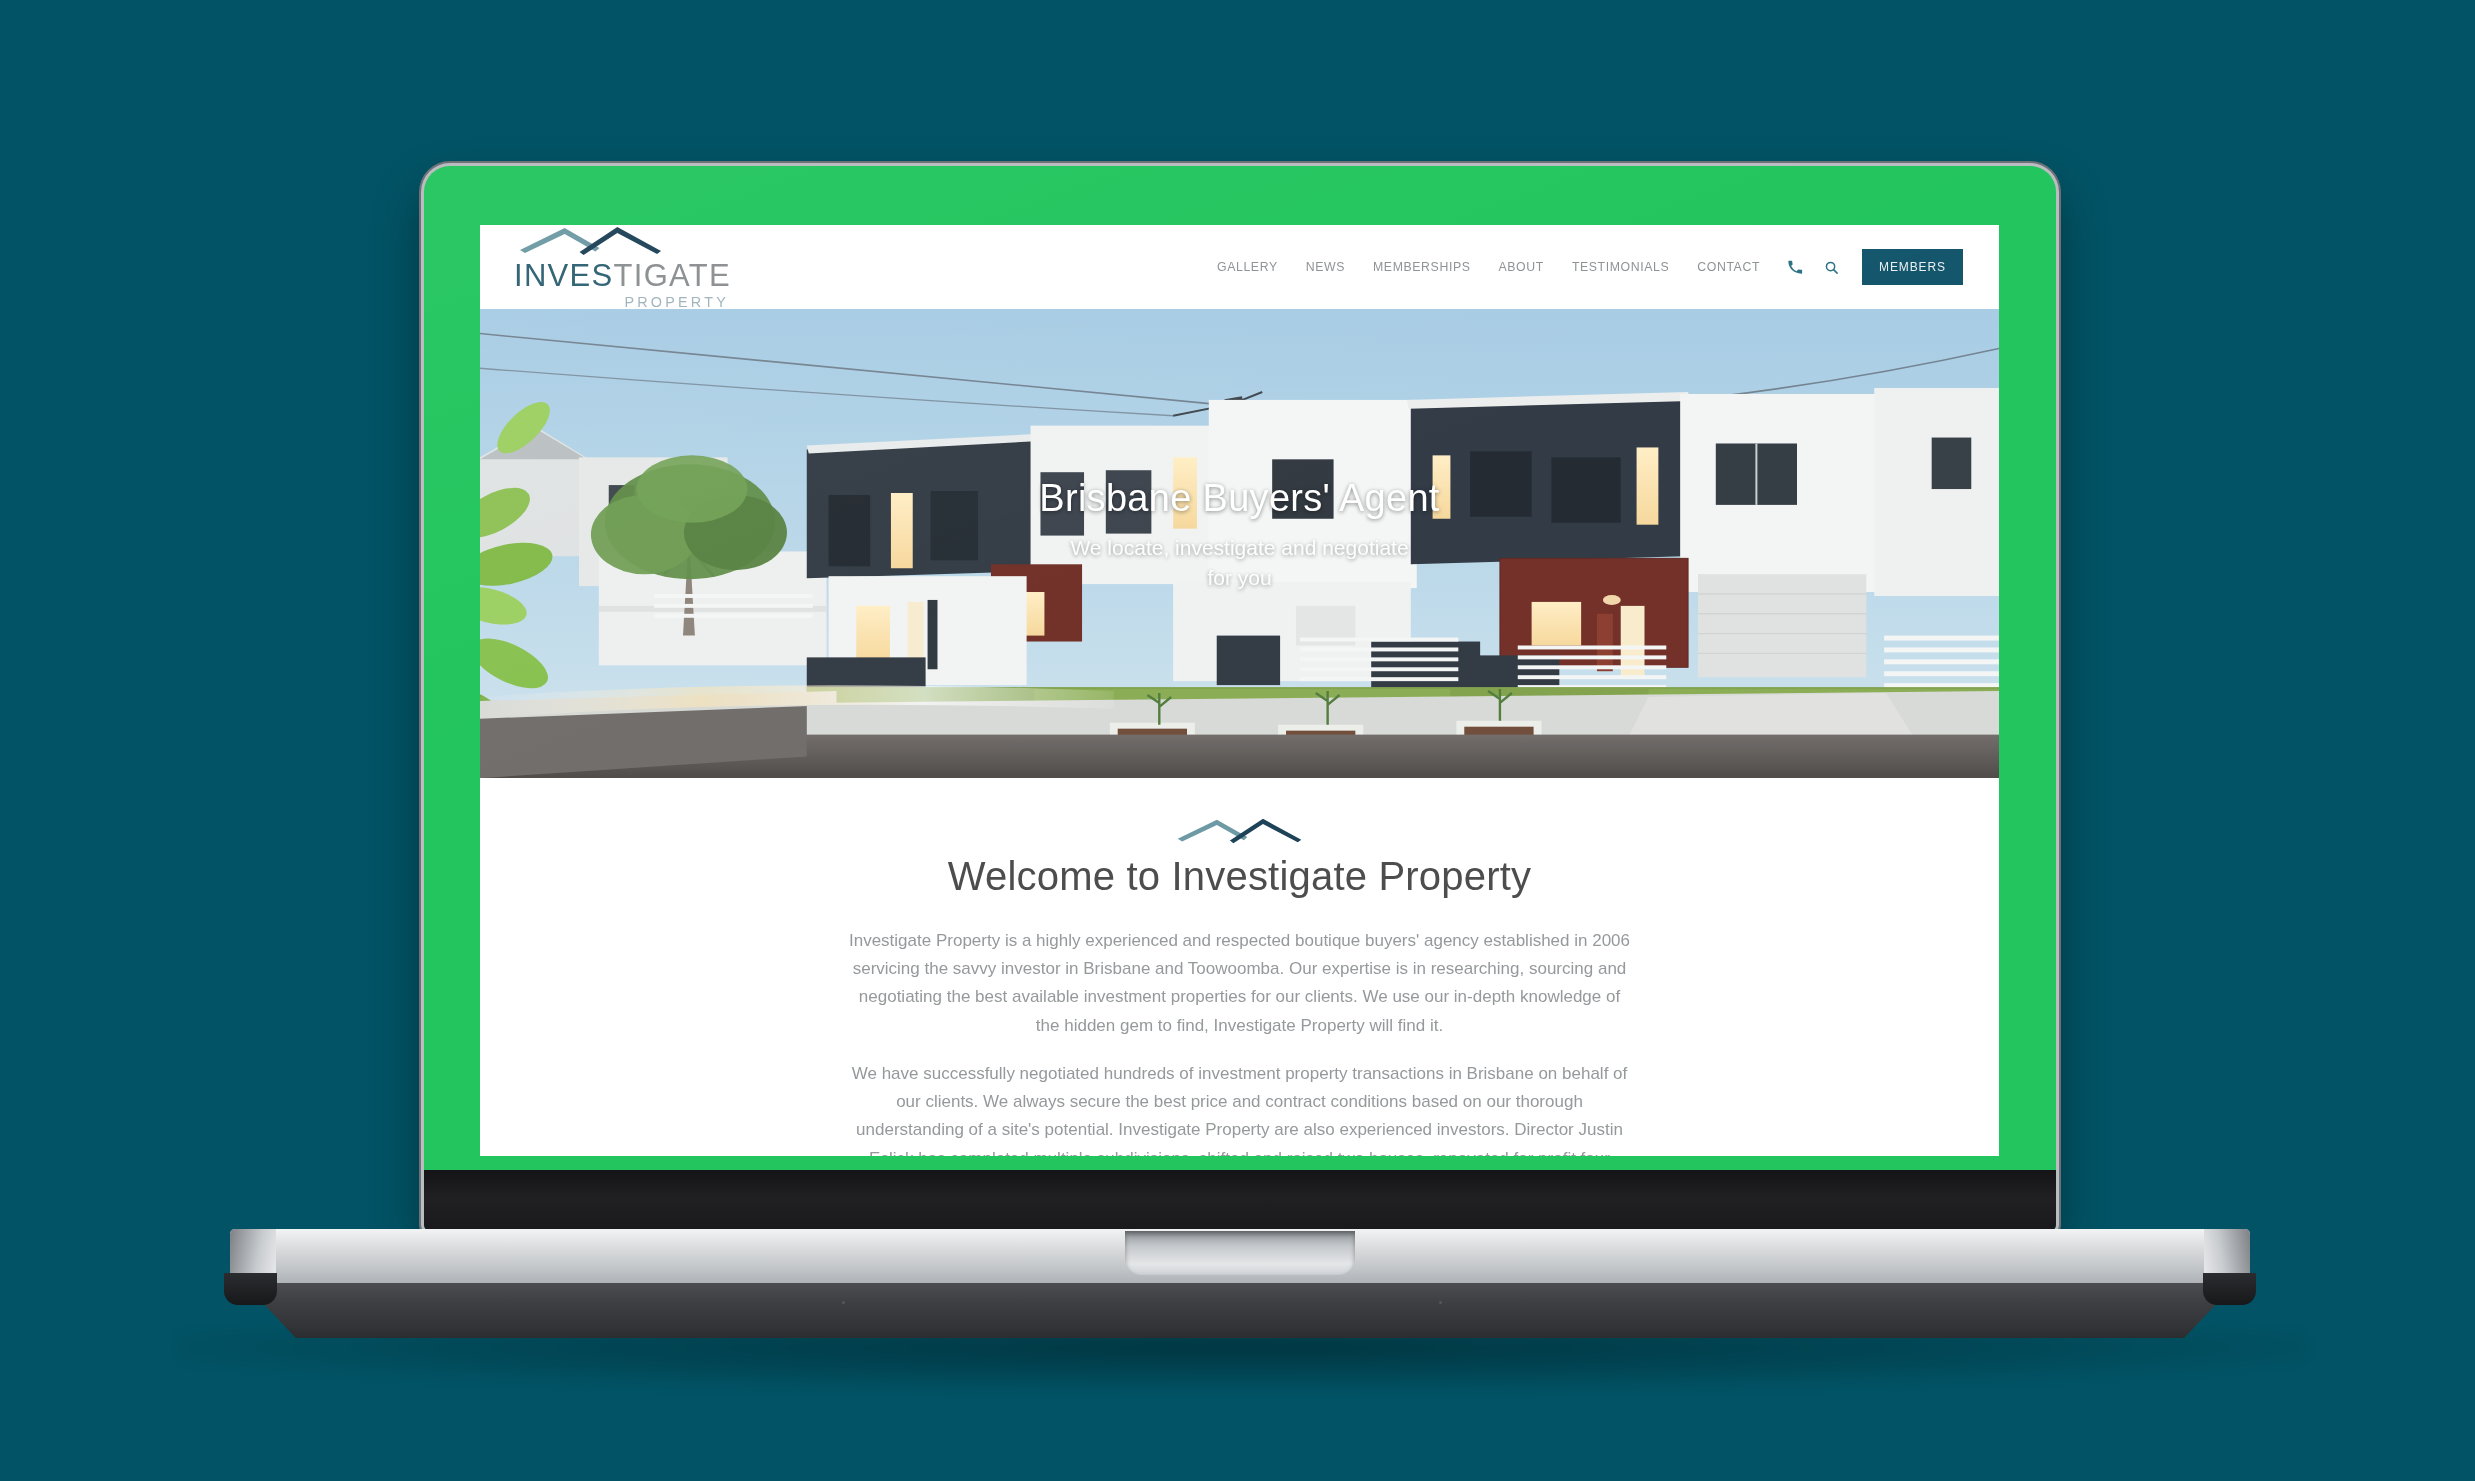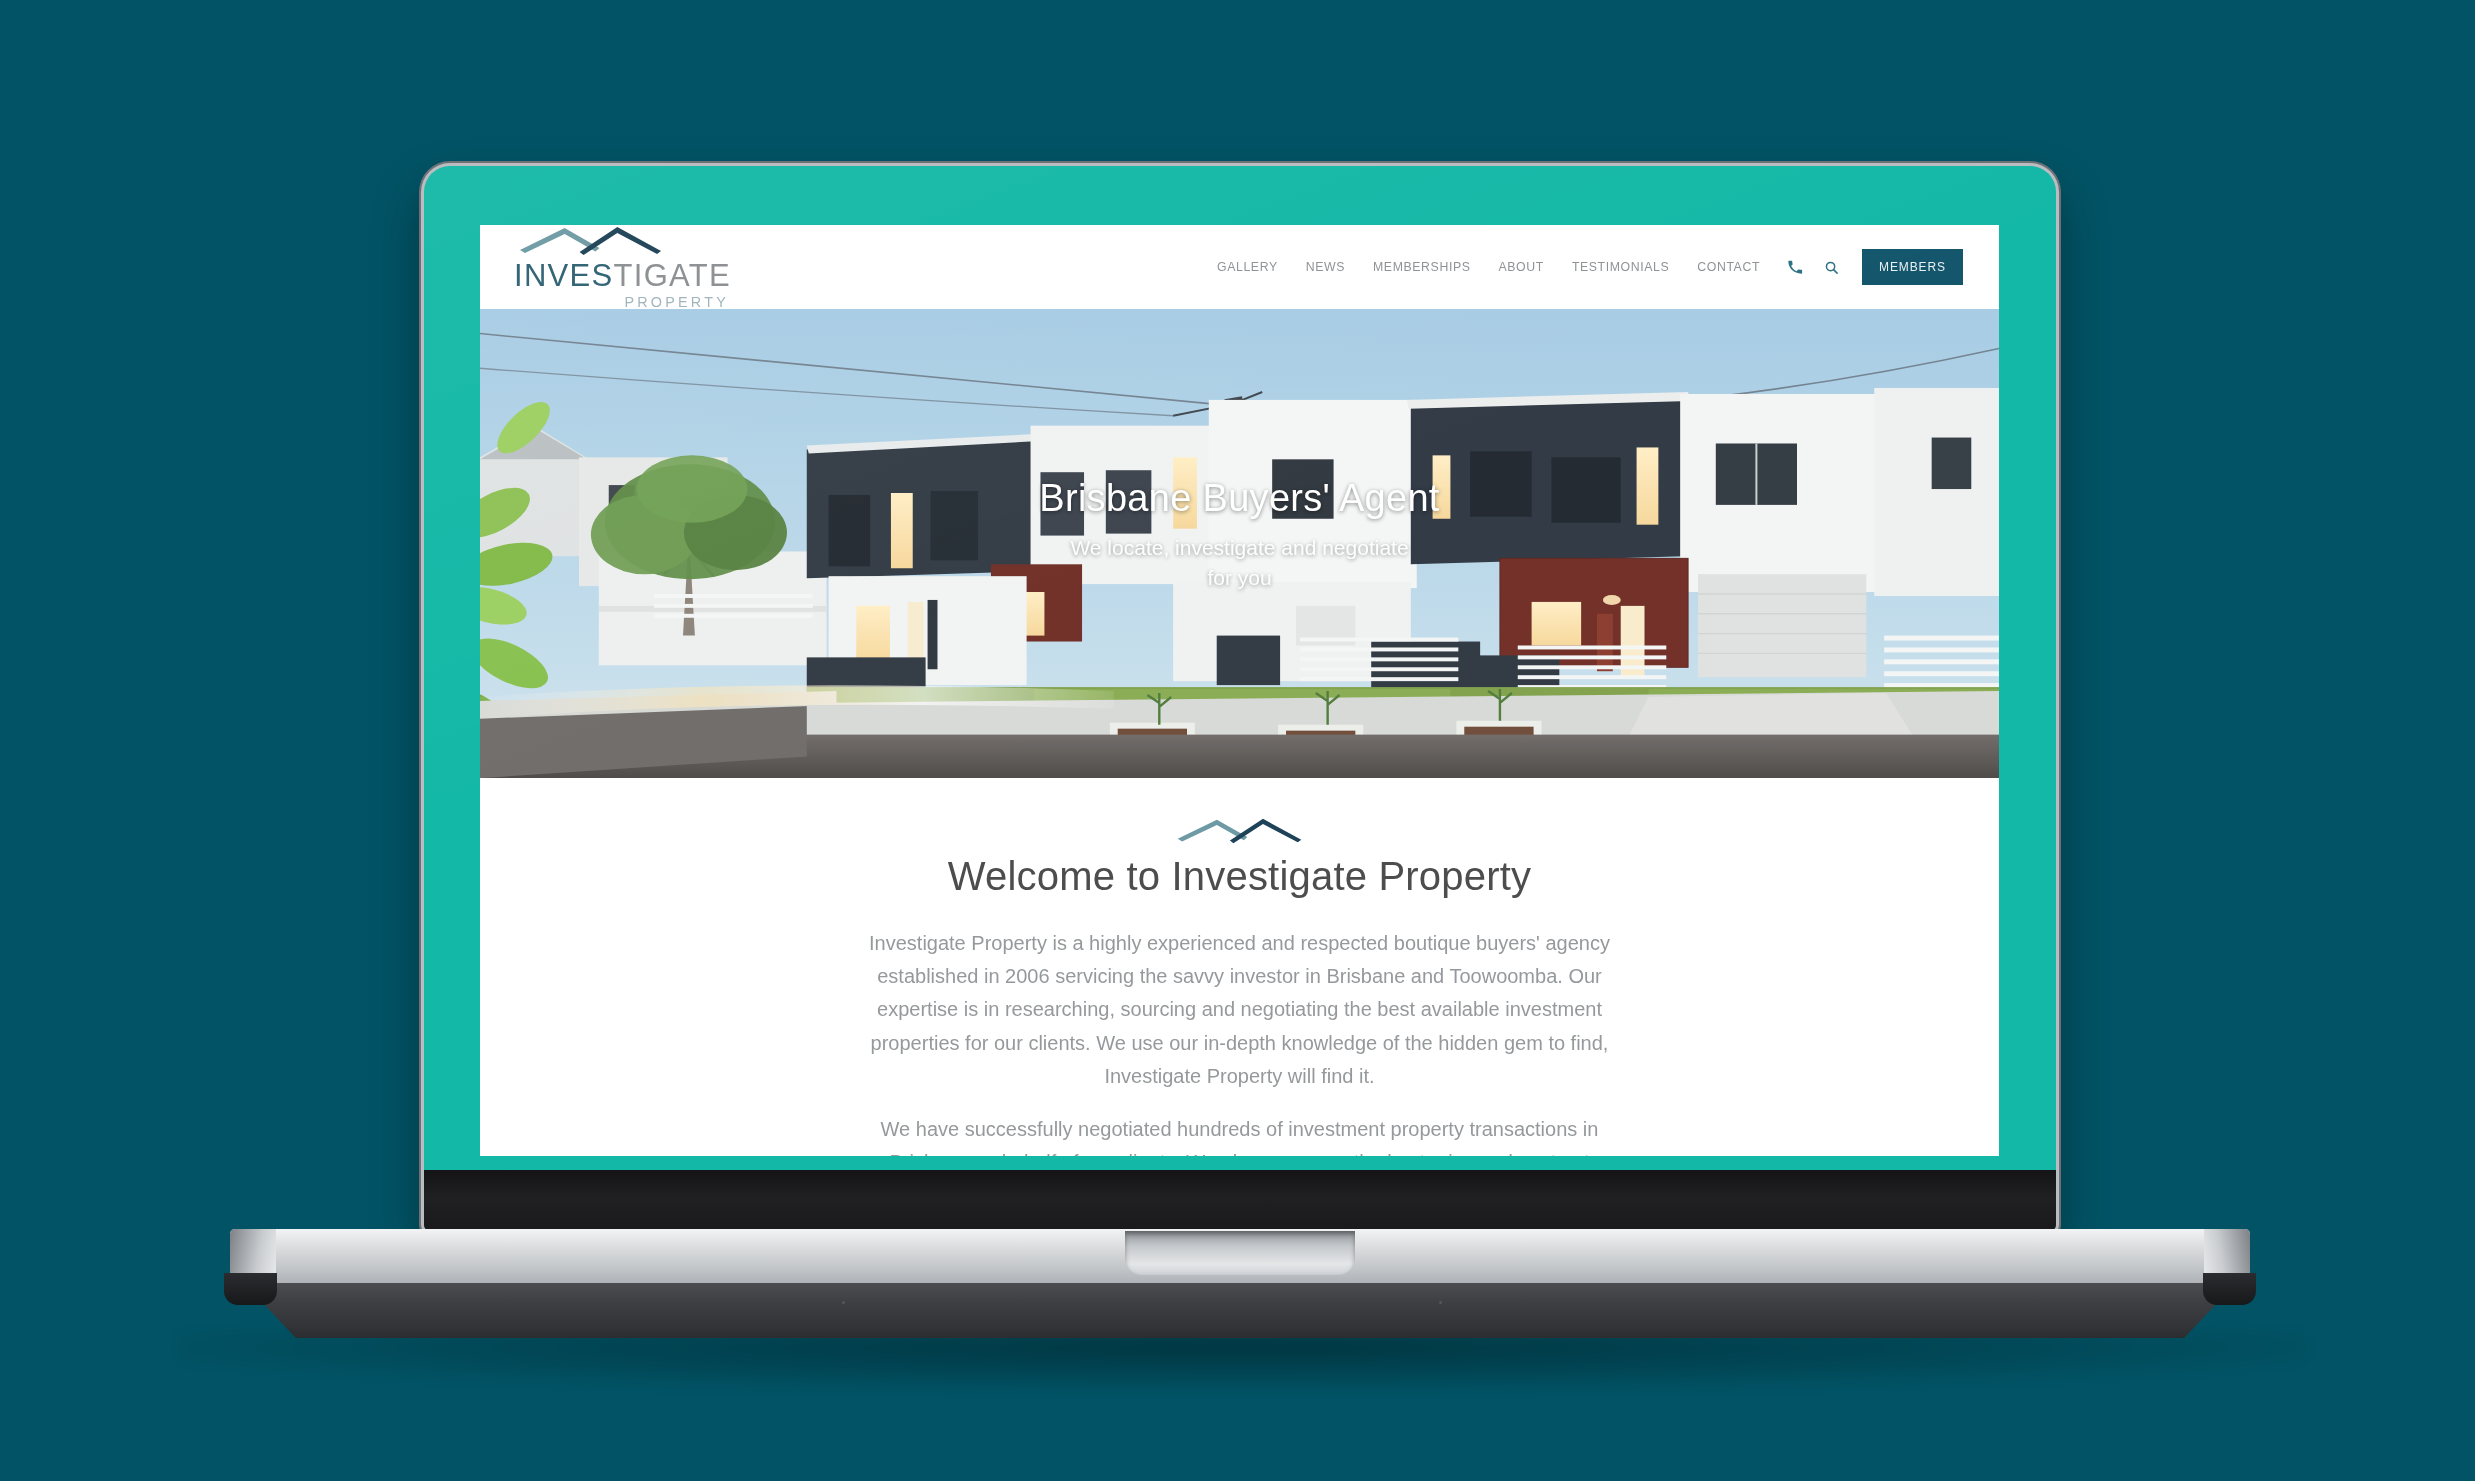--- a/index.html
+++ b/index.html
@@ -16,21 +16,21 @@
     left: 0; top: 0;
     width: 2475px; height: 1481px;
   }
 
   
   #laptop-lid {
     position: absolute;
     left: 424px; top: 166px;
     width: 1632px; height: 1065px;
     border-radius: 26px 26px 6px 6px;
-    background: #14b8a6;
+    background: #22c55e;
     box-shadow:
       0 0 0 3px #b9bcc0,
       0 0 0 5px #6d7176,
       0 26px 50px rgba(0,0,0,0.38);
   }
   #laptop-lid::after{
     content:"";
     position:absolute; left:0; top:0; right:0; height:60%;
     border-radius:26px 26px 0 0;
     background:linear-gradient(160deg,rgba(255,255,255,0.045),rgba(255,255,255,0) 55%);
@@ -134,21 +134,21 @@
   }
 
   
   #welcome-section{ background:#fff; padding:38px 0 0; text-align:center; }
   #divider-mark{ width:127px; height:30px; display:block; margin:0 auto 8px; }
   #welcome-heading{
     font-size:40px; font-weight:300; color:#4d4d4d; letter-spacing:0.2px; margin-bottom:28px;
   }
   .body-paragraph{
     max-width:802px; margin:0 auto 20px; padding:0 10px;
-    font-size:20px; line-height:1.66; color:#96999b; font-weight:400;
+    font-size:17px; line-height:1.66; color:#96999b; font-weight:400;
   }
 </style>
 </head>
 <body>
 
 <div id="laptop-mockup">
 
   <div id="laptop-lid">
 
     <div id="screen">

